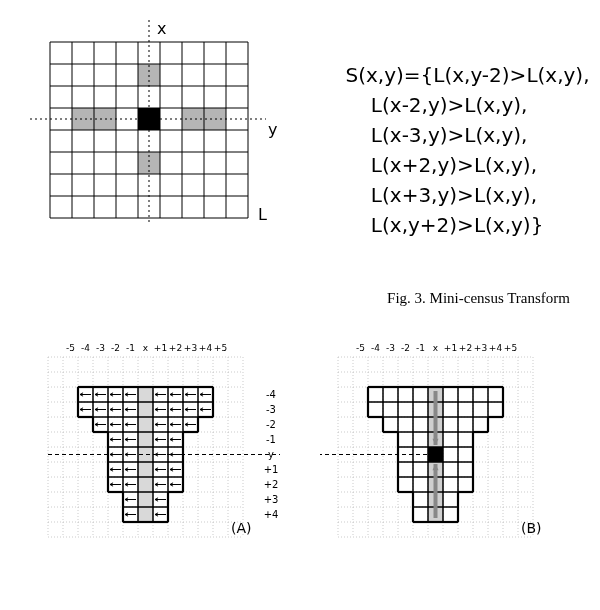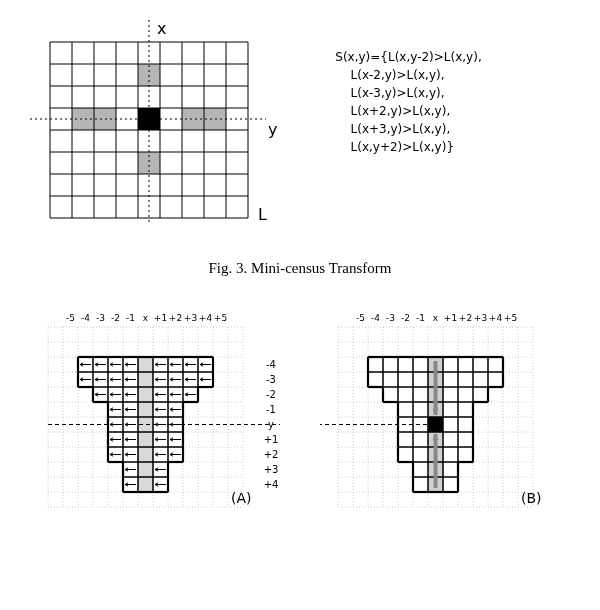--- a/index.html
+++ b/index.html
@@ -10,28 +10,28 @@
     background: #fff;
     color: #000;
   }
   .row1 {
     display: flex;
     align-items: flex-start;
     gap: 40px;
     margin-bottom: 20px;
   }
   .figcap {
-    text-align: center;
+    text-align: right;
     font-size: 15px;
     margin: 12px 0 22px 0;
   }
   svg { display: block; }
   .formula {
     font-family: "DejaVu Sans", Verdana, sans-serif;
-    font-size: 12px;
+    font-size: 20px;
     line-height: 1.5;
     white-space: pre;
     margin-top: 10px;
   }
   .row2 {
     display: flex;
     justify-content: space-between;
     align-items: flex-start;
   }
   .svgbox { position: relative; }

